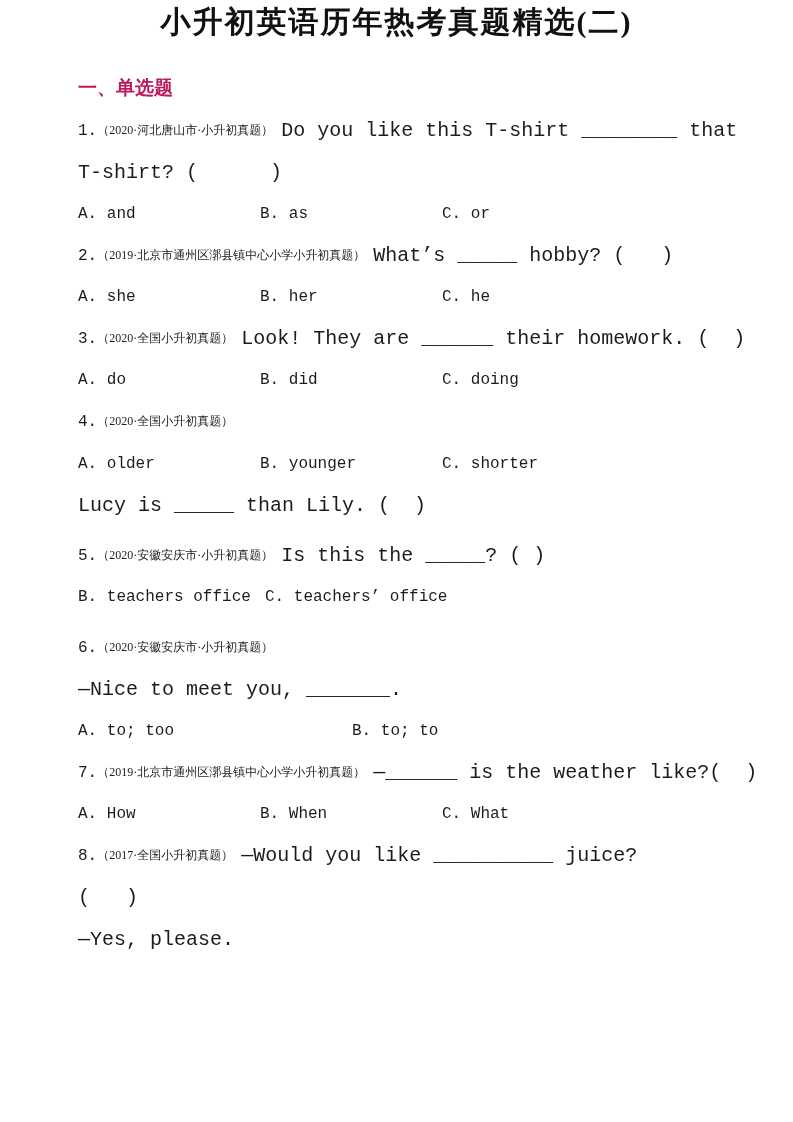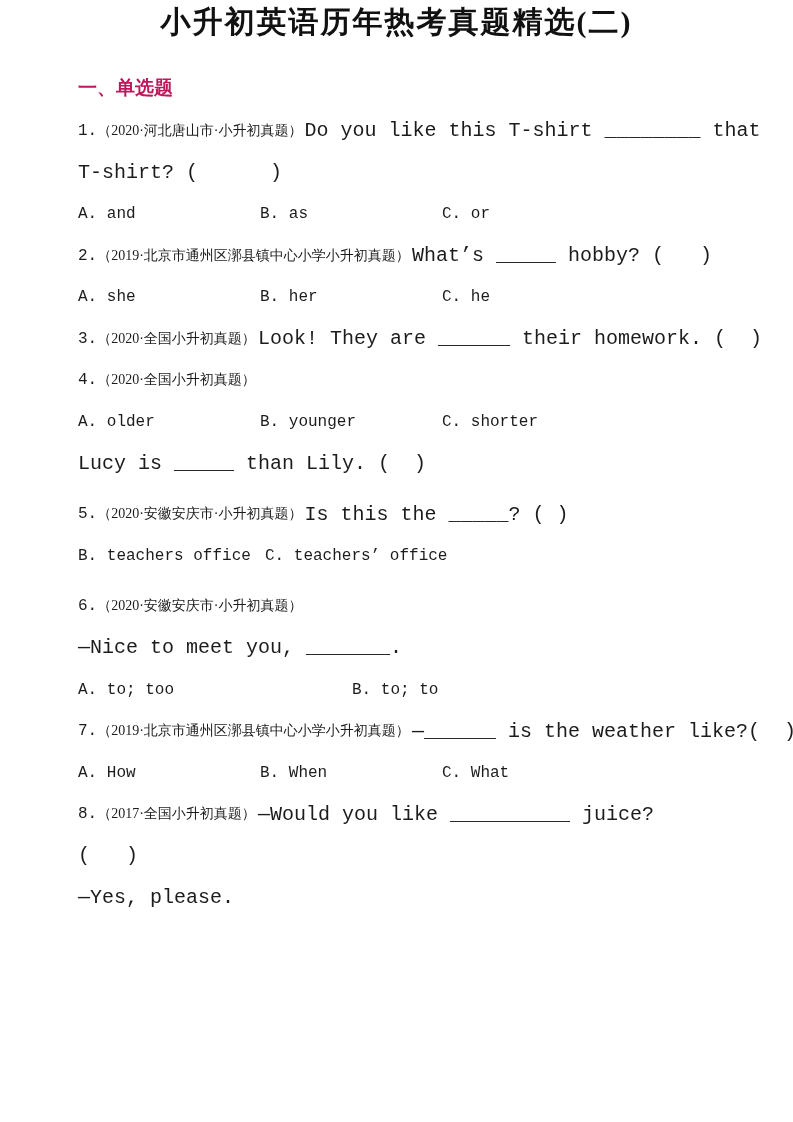--- a/index.html
+++ b/index.html
@@ -36,23 +36,23 @@
     width: 660px;
   }
   .line {
     height: 41.6px;
     display: flex;
     align-items: center;
     white-space: pre;
   }
   .qnum { font-size: 16px; }
   .src {
-    font-size: 14px;
+    font-size: 12px;
     font-family: "Liberation Serif", "DejaVu Serif", serif;
-    padding-right: 2px;
+    padding-right: 8px;
   }
   .stem { font-size: 20px; }
   .opt { display: inline-block; }
   .std3 .opt-a, .std3 .opt-b { width: 182px; }
   .tight3 .opt-a { width: 210px; }
   .tight3 .opt-b { width: 187px; }
   .wide2 .opt-a { width: 274px; }
   .gap-before { margin-top: 9px; }
 </style>
 </head>
@@ -72,20 +72,21 @@
       <div class="line std3"><span class="opt opt-a">A. and</span><span class="opt opt-b">B. as</span><span class="opt opt-c">C. or</span></div>
     </div>
 
     <div>
       <div class="line"><span class="qnum">2.</span><span class="src">（2019·北京市通州区漷县镇中心小学小升初真题）</span><span class="stem">What’s _____ hobby? (   )</span></div>
       <div class="line std3"><span class="opt opt-a">A. she</span><span class="opt opt-b">B. her</span><span class="opt opt-c">C. he</span></div>
     </div>
 
     <div>
       <div class="line"><span class="qnum">3.</span><span class="src">（2020·全国小升初真题）</span><span class="stem">Look! They are ______ their homework. (  )</span></div>
+      <div class="line std3"><span class="opt opt-a">A. do</span><span class="opt opt-b">B. did</span><span class="opt opt-c">C. doing</span></div>
     </div>
 
     <div>
       <div class="line"><span class="qnum">4.</span><span class="src">（2020·全国小升初真题）</span></div>
       <div class="line std3"><span class="opt opt-a">A. older</span><span class="opt opt-b">B. younger</span><span class="opt opt-c">C. shorter</span></div>
       <div class="line"><span class="stem">Lucy is _____ than Lily. (  )</span></div>
     </div>
 
     <div>
       <div class="line gap-before"><span class="qnum">5.</span><span class="src">（2020·安徽安庆市·小升初真题）</span><span class="stem">Is this the _____? ( )</span></div>

